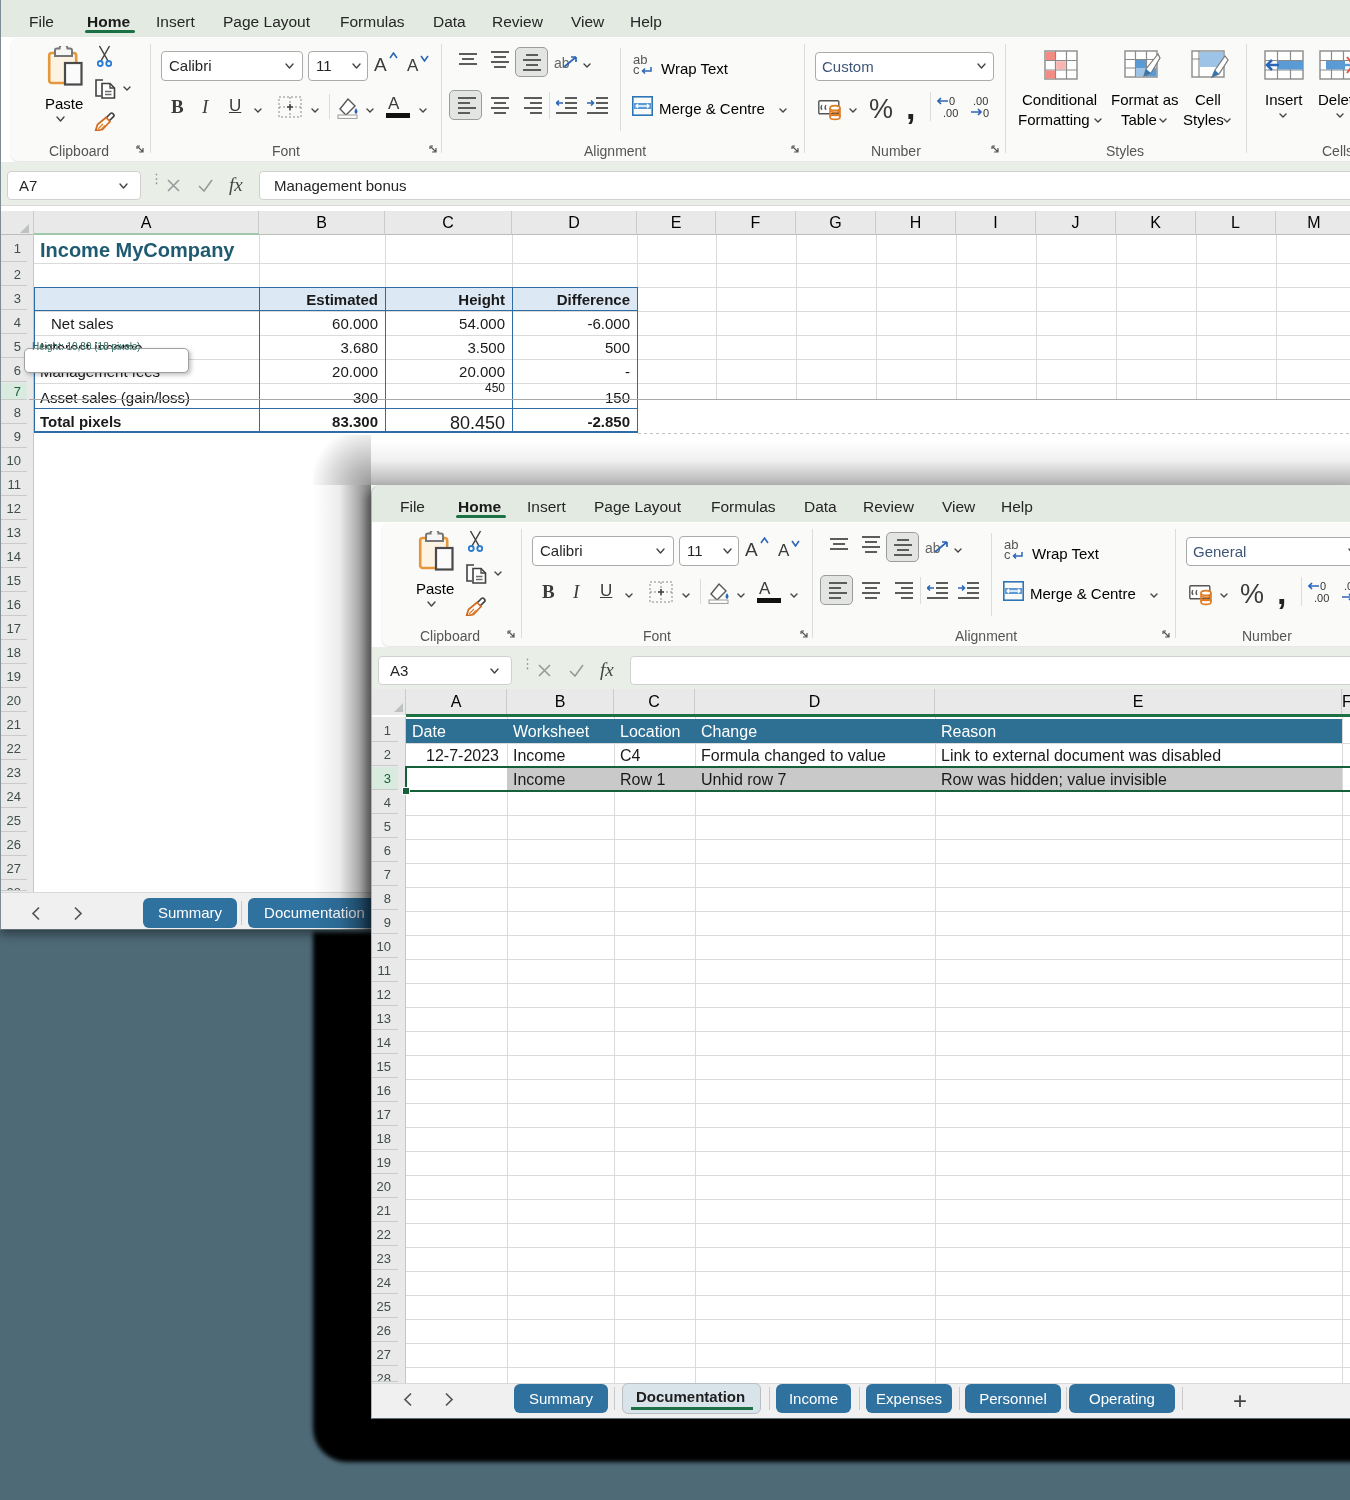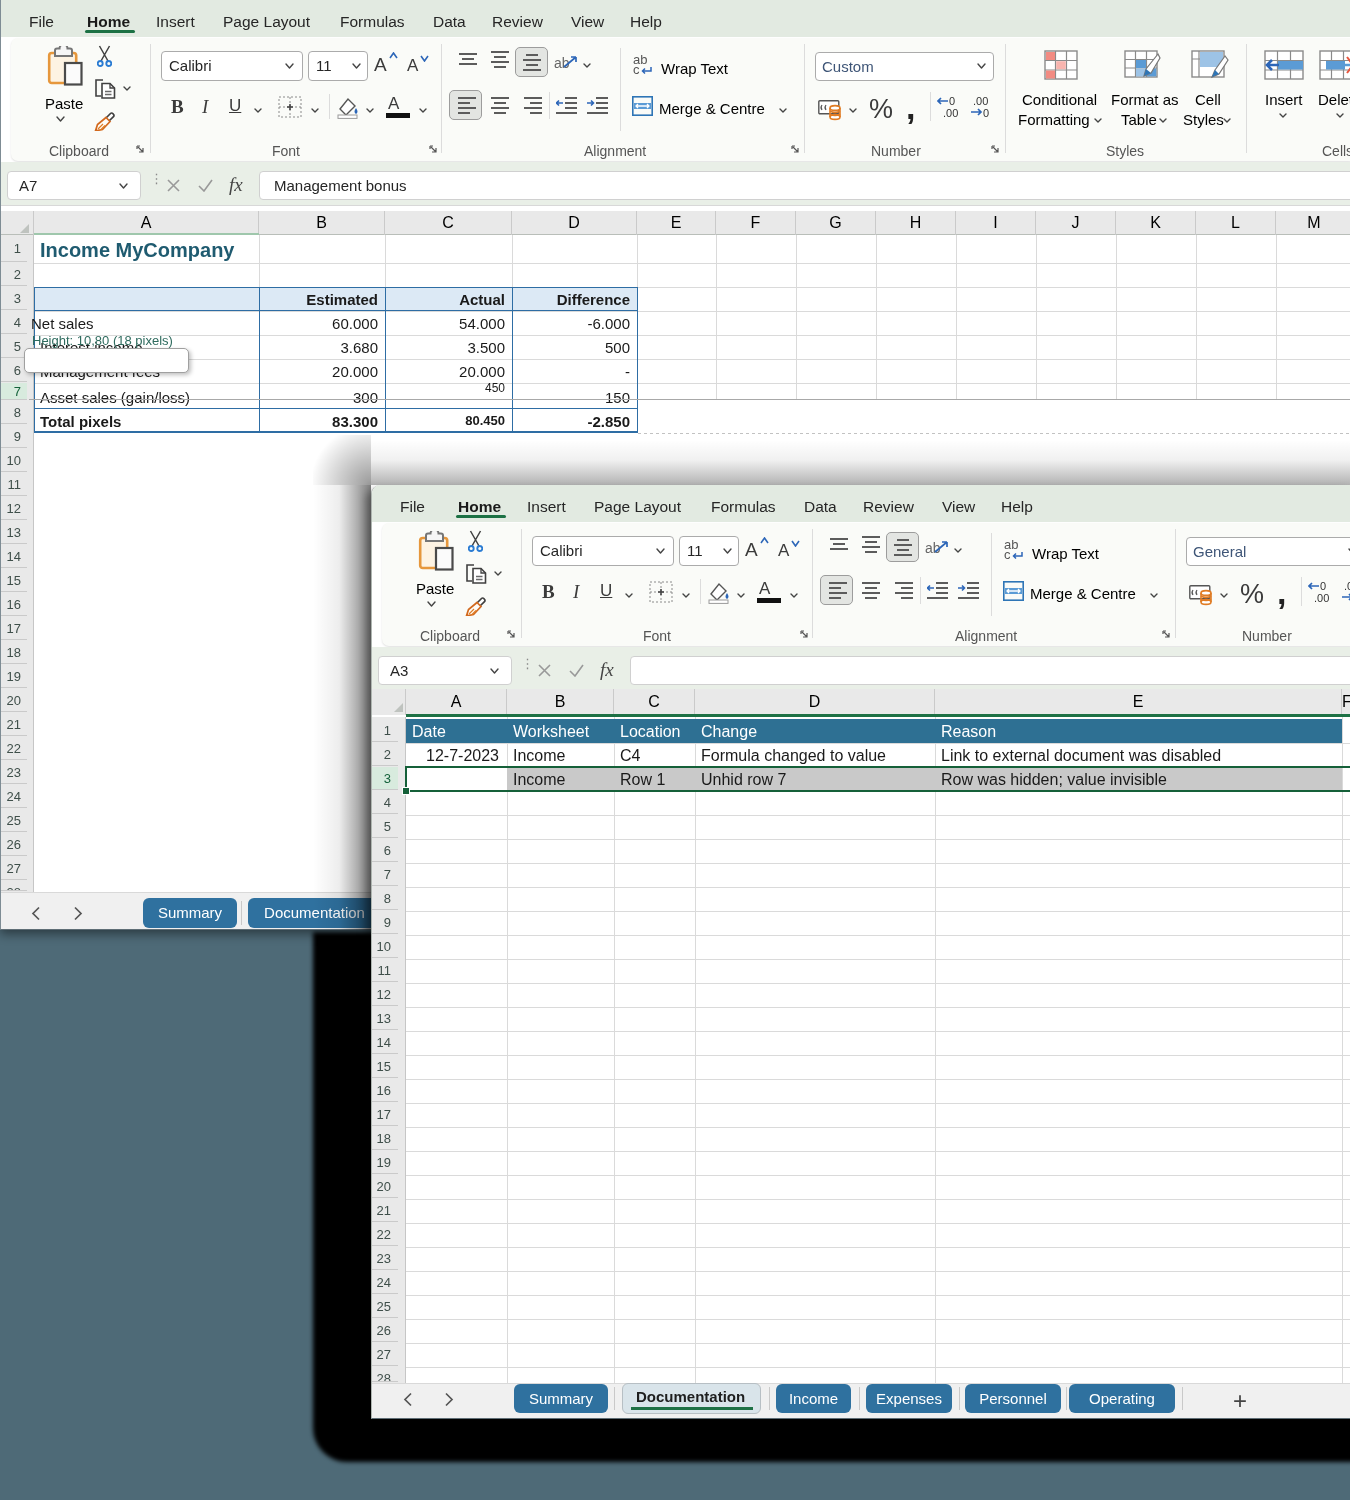--- a/index.html
+++ b/index.html
@@ -398,46 +398,46 @@
     <div class="abs" style="left:33px;top:310px;width:604px;height:1px;background:#2E6DA4"></div>
     <div class="abs" style="left:33px;top:408px;width:604px;height:1px;background:#2E6DA4"></div>
     <div class="abs" style="left:33px;top:431px;width:604px;height:2px;background:#2E6DA4"></div>
     <div class="abs" style="left:33px;top:287px;width:1px;height:146px;background:#2E6DA4"></div>
     <div class="abs" style="left:258px;top:287px;width:1px;height:146px;background:#2E6DA4"></div>
     <div class="abs" style="left:384px;top:287px;width:1px;height:146px;background:#2E6DA4"></div>
     <div class="abs" style="left:511px;top:287px;width:1px;height:146px;background:#2E6DA4"></div>
     <div class="abs" style="left:636px;top:287px;width:1px;height:146px;background:#2E6DA4"></div>
     <div class="cell" style="left:39px;top:239px;font-weight:bold;font-size:20px;color:#1F5B70">Income MyCompany</div>
     <div class="cell" style="right:972px;top:291px;font-weight:bold;font-size:15px">Estimated</div>
-    <div class="cell" style="right:845px;top:291px;font-weight:bold;font-size:15px">Actual</div>
+    <div class="cell" style="right:845px;top:291px;font-weight:bold;font-size:15px">Height</div>
     <div class="cell" style="right:720px;top:291px;font-weight:bold;font-size:15px">Difference</div>
-    <div class="cell" style="left:30px;top:315px;font-size:15px;color:#1a1a1a">Net sales</div>
+    <div class="cell" style="left:50px;top:315px;font-size:15px;color:#1a1a1a">Net sales</div>
     <div class="cell" style="right:972px;top:315px;font-size:15px">60.000</div>
     <div class="cell" style="right:845px;top:315px;font-size:15px">54.000</div>
     <div class="cell" style="right:720px;top:315px;font-size:15px">-6.000</div>
     <div class="cell" style="left:39px;top:339px;font-size:15px;color:#1a1a1a">Interest income</div>
     <div class="cell" style="right:972px;top:339px;font-size:15px">3.680</div>
     <div class="cell" style="right:845px;top:339px;font-size:15px">3.500</div>
     <div class="cell" style="right:720px;top:339px;font-size:15px">500</div>
     <div class="cell" style="left:39px;top:363px;font-size:15px;color:#1a1a1a">Management fees</div>
     <div class="cell" style="right:972px;top:363px;font-size:15px">20.000</div>
     <div class="cell" style="right:845px;top:363px;font-size:15px">20.000</div>
     <div class="cell" style="right:720px;top:363px;font-size:15px">-</div>
     <div class="cell" style="left:39px;top:389px;font-size:15px;color:#1a1a1a">Asset sales (gain/loss)</div>
     <div class="cell" style="right:972px;top:389px;font-size:15px">300</div>
     <div class="cell" style="right:845px;top:381px;font-size:12px">450</div>
     <div class="cell" style="right:720px;top:389px;font-size:15px">150</div>
     <div class="cell" style="left:39px;top:413px;font-weight:bold;font-size:15px;color:#1a1a1a">Total pixels</div>
     <div class="cell" style="right:972px;top:413px;font-weight:bold;font-size:15px">83.300</div>
-    <div class="cell" style="right:845px;top:413px;font-weight:bold;font-size:13px">80.450</div>
+    <div class="cell" style="right:845px;top:413px;font-weight:normal;font-size:18px">80.450</div>
     <div class="cell" style="right:720px;top:413px;font-weight:bold;font-size:15px">-2.850</div>
     <div class="abs" style="left:28px;top:399px;width:1322px;height:1px;background:#A8A8A8"></div>
     <div class="abs" style="left:637px;top:433px;width:713px;height:1px;background:repeating-linear-gradient(to right,#C2C2C2 0 3px,transparent 3px 6px)"></div>
     <div class="abs" style="left:23px;top:348px;width:165px;height:25px;background:#fff;border:1px solid #A0A0A0;border-radius:5px;box-shadow:2px 2px 4px rgba(0,0,0,0.25);"></div>
-    <div class="abs" style="left:31px;top:333px;font-size:13px;color:#2E6B5E;white-space:nowrap">Height: 10,80 (18 pixels)</div>
+    <div class="abs" style="left:31px;top:341px;font-size:10px;color:#2E6B5E;white-space:nowrap">Height: 10,80 (18 pixels)</div>
     <div class="tabbar" style="left:0;right:0;top:892px;height:38px"></div>
     <svg class="icn" style="left:30px;top:906px" width="10" height="15" viewBox="0 0 10 15">
       <path d="M8 1.5 L2 7.5 L8 13.5" stroke="#555" stroke-width="1.7" fill="none"></path>
     </svg>
     <svg class="icn" style="left:72px;top:906px" width="10" height="15" viewBox="0 0 10 15">
       <path d="M2 1.5 L8 7.5 L2 13.5" stroke="#555" stroke-width="1.7" fill="none"></path>
     </svg>
     <div class="abs" style="left:240px;top:901px;width:1px;height:24px;background:#C9C9C9"></div>
     <div class="stab" style="left:142px;top:898px;width:94px;height:30px;line-height:30px">Summary</div>
     <div class="stab" style="left:247px;top:898px;width:133px;height:30px;line-height:30px">Documentation</div>

